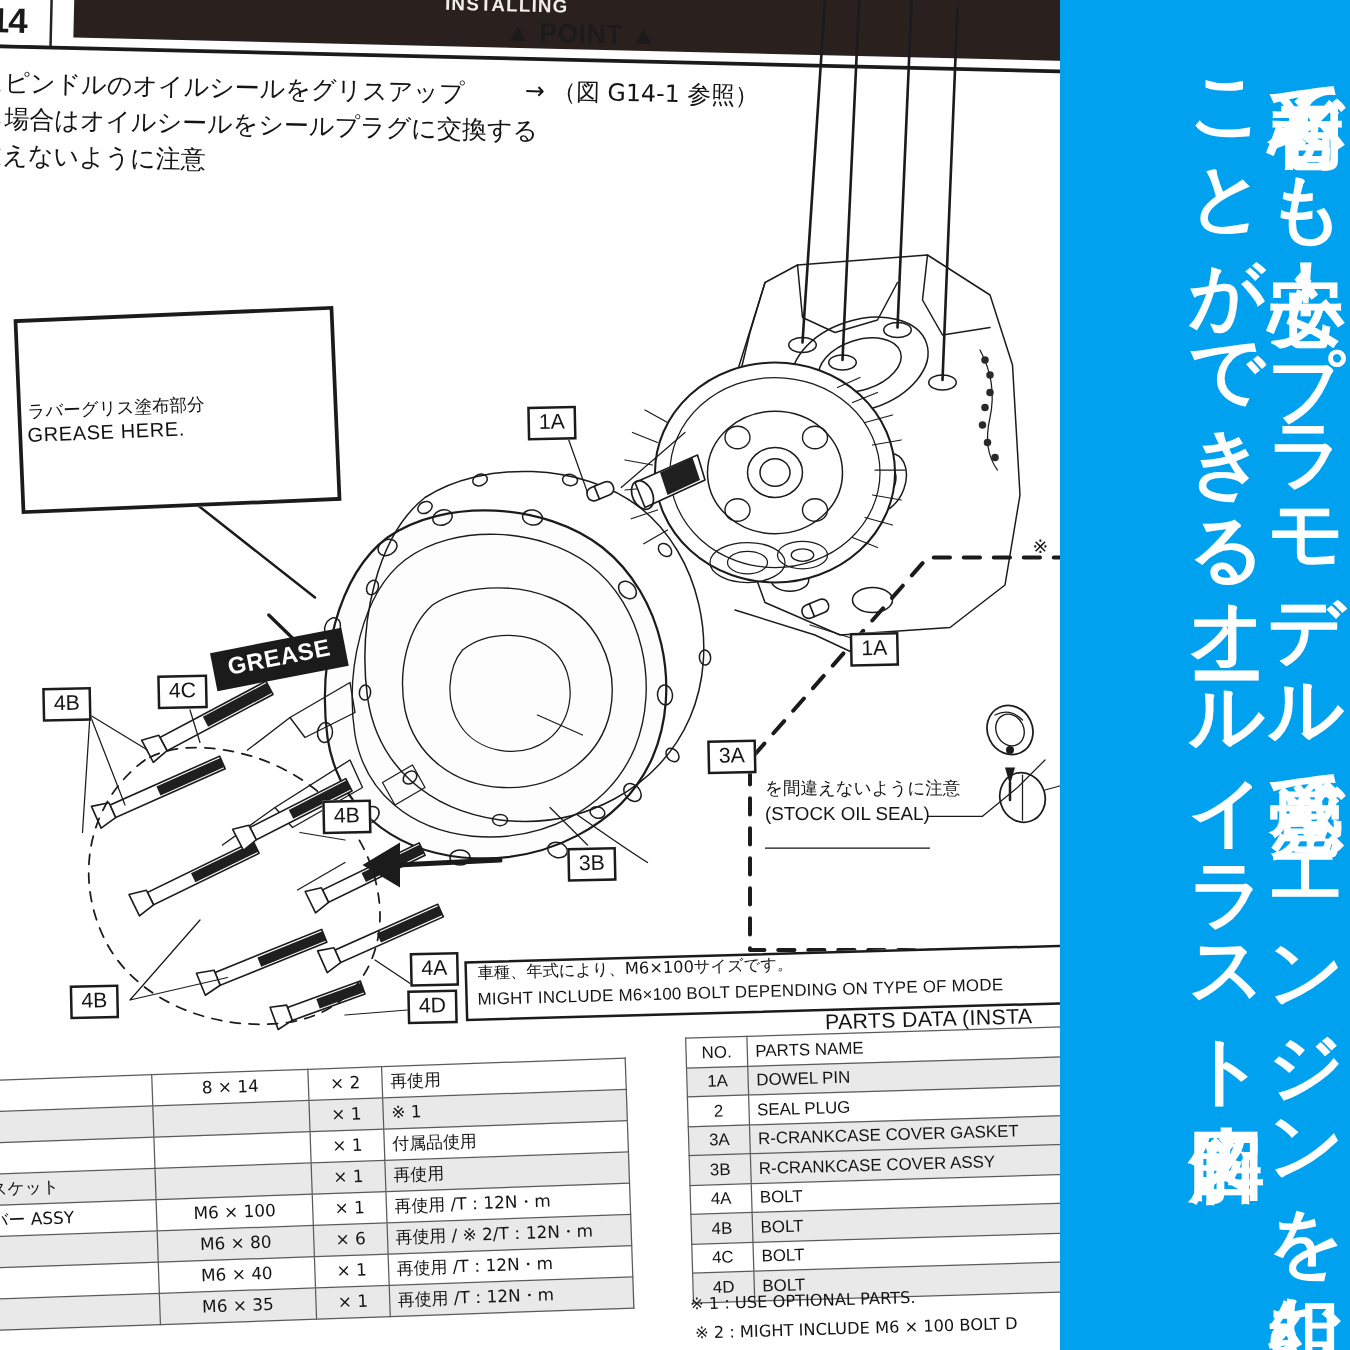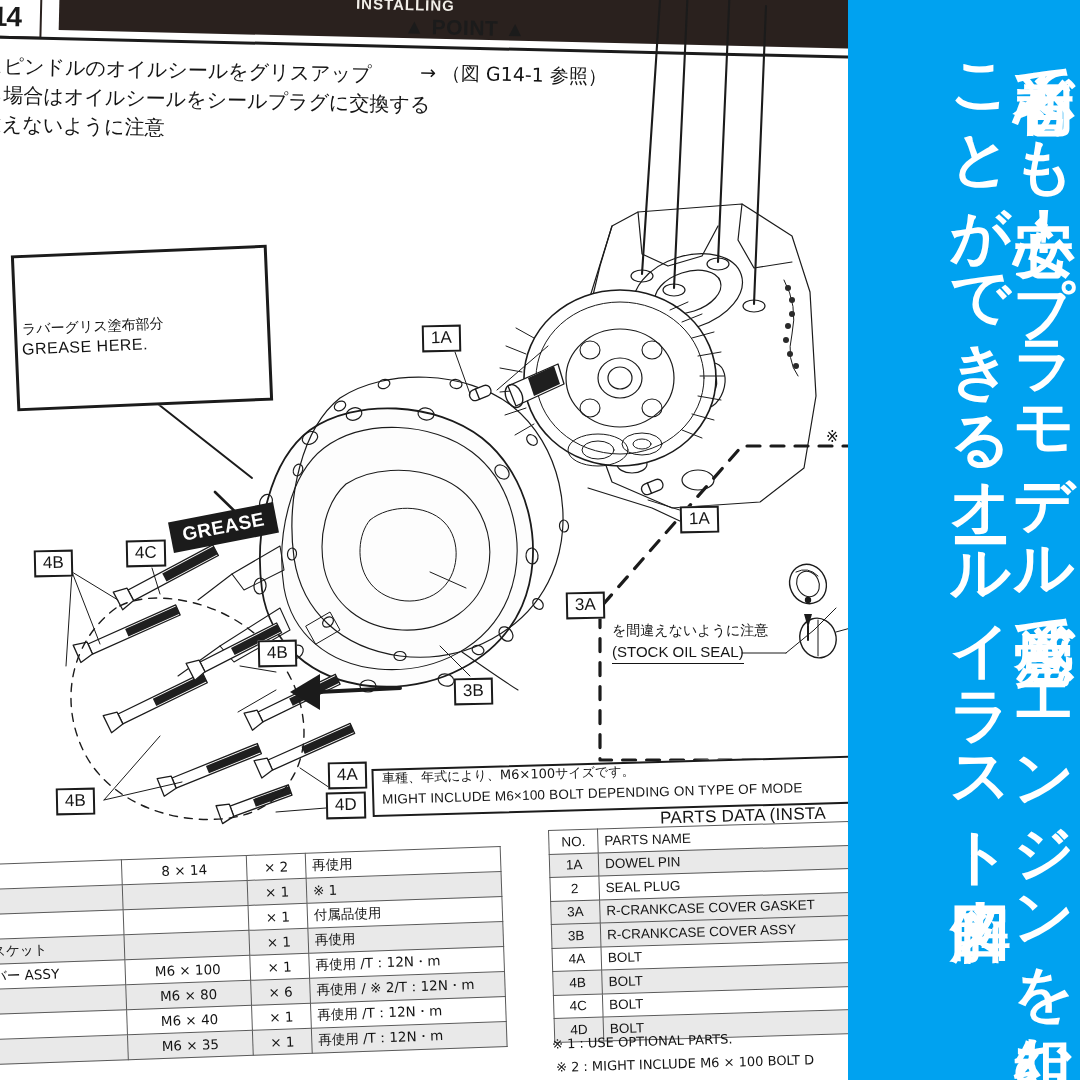--- a/index.html
+++ b/index.html
@@ -45,21 +45,21 @@
   .note-box{position:absolute;left:372px;top:762px;width:500px;height:44px;border:2px solid #1b1b1b;background:#fff;
             transform:rotate(-1.6deg);}
   .note-l1{position:absolute;left:382px;top:766px;font-size:13px;color:#151515;transform:rotate(-1.6deg);
            white-space:nowrap;font-family:"DejaVu Sans",sans-serif;}
   .note-l2{position:absolute;left:382px;top:786px;font-size:13.5px;color:#151515;transform:rotate(-1.6deg);
            white-space:nowrap;letter-spacing:.2px;}
 
   .seal-jp{position:absolute;left:612px;top:622px;font-size:14px;color:#151515;white-space:nowrap;
            font-family:"DejaVu Sans",sans-serif;}
   .seal-en{position:absolute;left:612px;top:643px;font-size:15px;color:#151515;white-space:nowrap;
-           border-bottom:1.5px solid #151515;padding-bottom:3px;}
+           border-bottom:1.5px solid #151515;padding-bottom:18px;}
   .kome{position:absolute;left:826px;top:428px;font-size:15px;color:#151515;}
 
   
   .tbl-wrap{position:absolute;}
   table{border-collapse:collapse;background:#fff;font-size:14px;color:#141414;}
   td,th{border:1px solid #5a5a5a;padding:2px 6px;text-align:left;font-weight:400;white-space:nowrap;}
   tr.alt td{background:#e9e9e9;}
   .ctr{text-align:center;}
 
   

